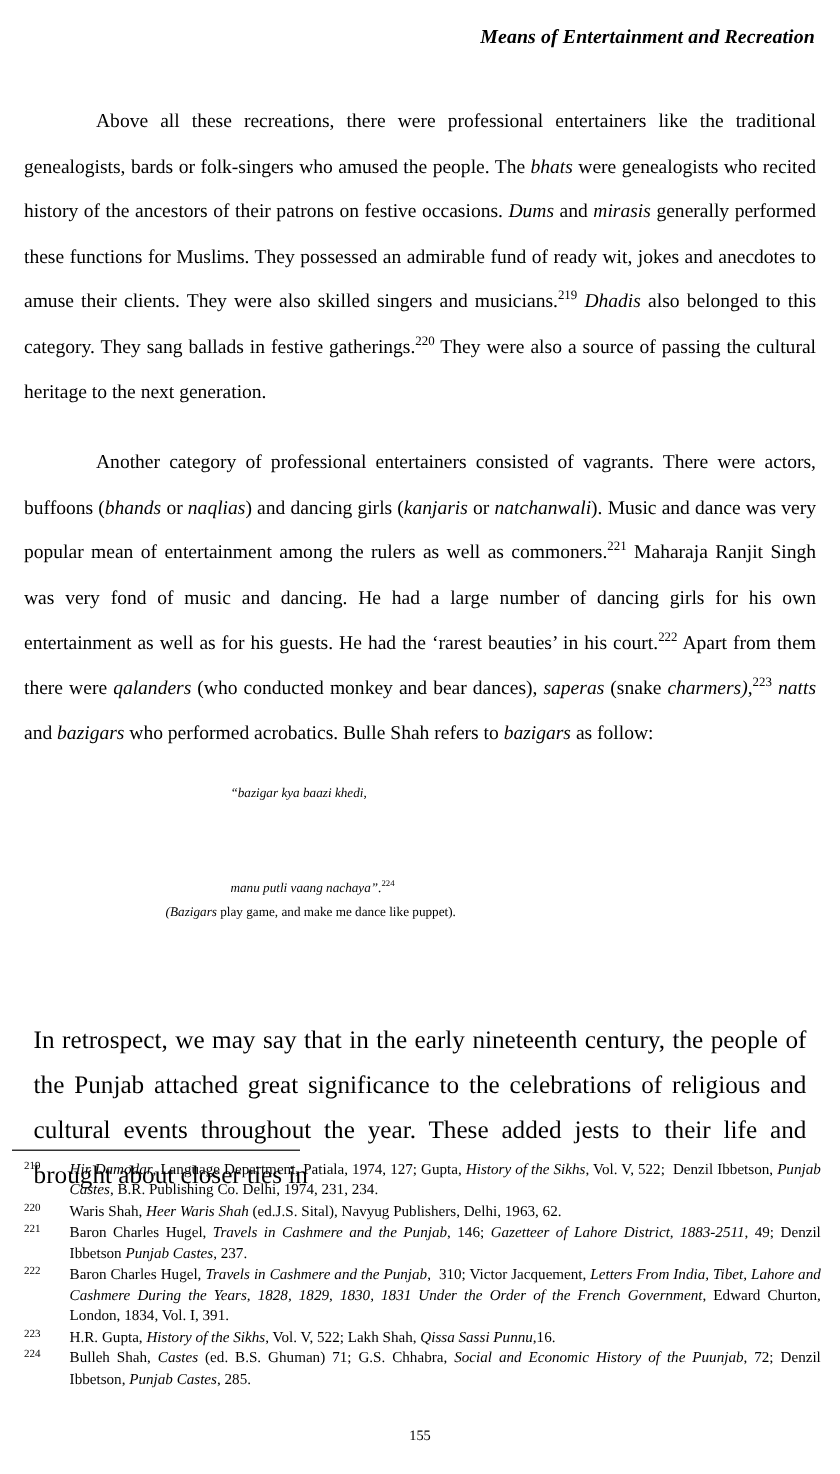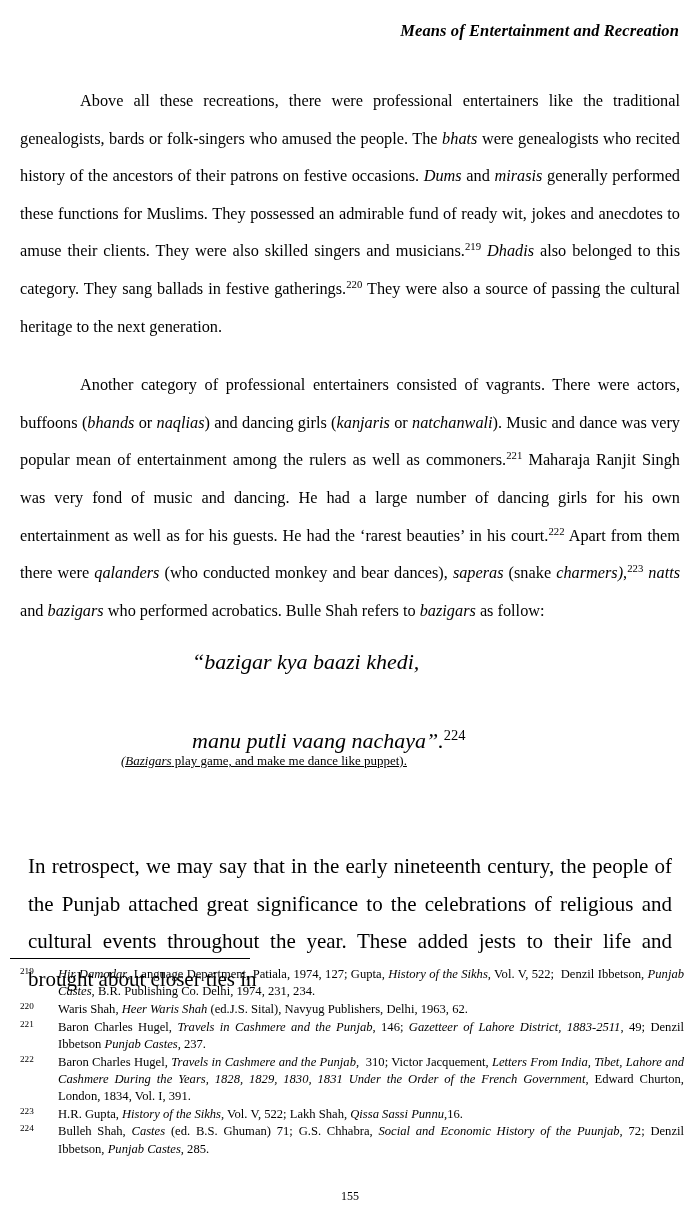--- a/index.html
+++ b/index.html
@@ -73,37 +73,36 @@
   }
 
   
   .verse {
     position: absolute;
     left: 20px;
     width: 660px;
   }
   .verse-line {
     font-style: italic;
-    font-size: 22px;
+    font-size: 11px;
     line-height: 37.6px;
     padding-left: 172px;
     white-space: nowrap;
   }
   .verse-line .sup {
     font-style: normal;
   }
   .gloss {
     position: absolute;
-    left: 3px;
-    width: 660px;
-    font-size: 13px;
+    left: 20px;
+    width: 660px;
+    font-size: 11px;
     line-height: 37.6px;
     padding-left: 118px;
     box-sizing: border-box;
-    text-decoration: underline;
   }
   .gloss .it { font-style: italic; }
 
   
   .footnote-rule {
     position: absolute;
     left: 10px;
     top: 958px;
     width: 240px;
     height: 0;

